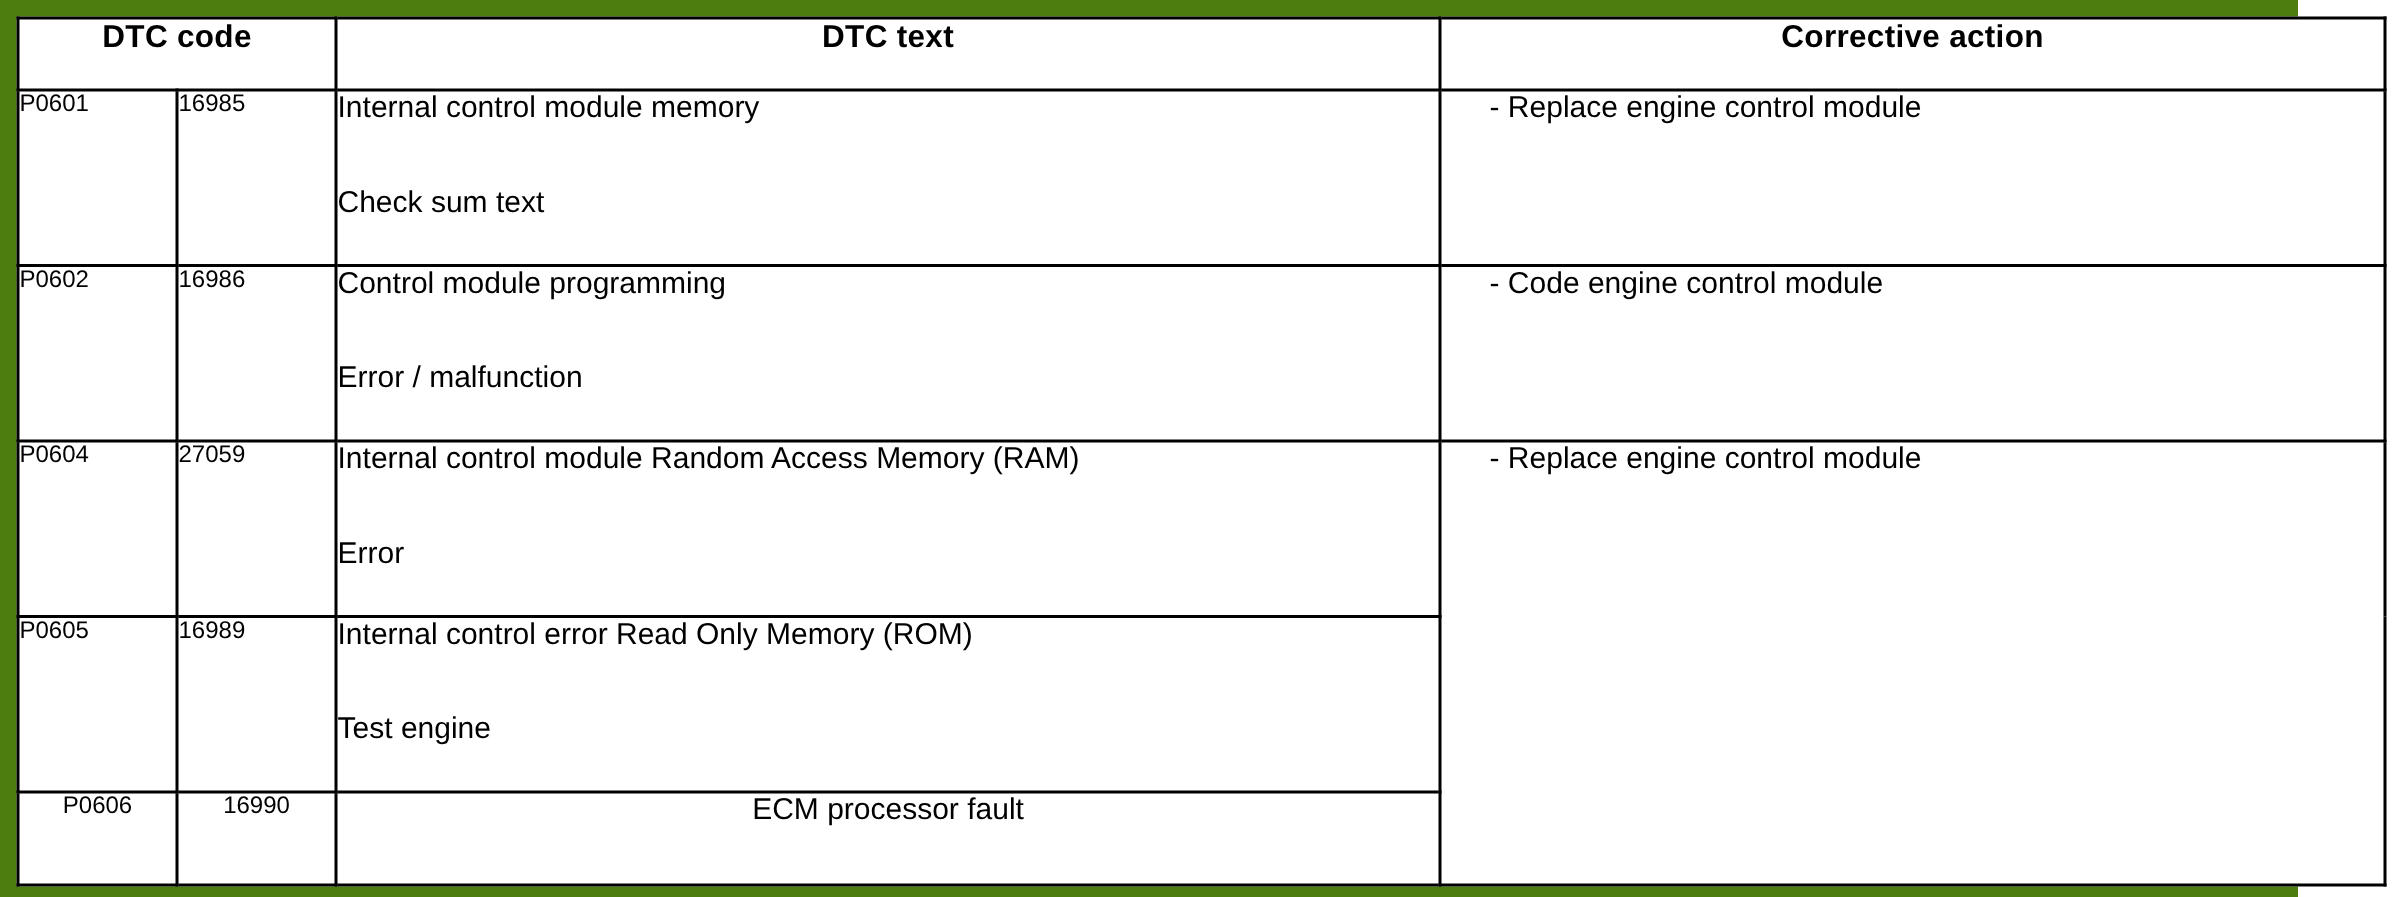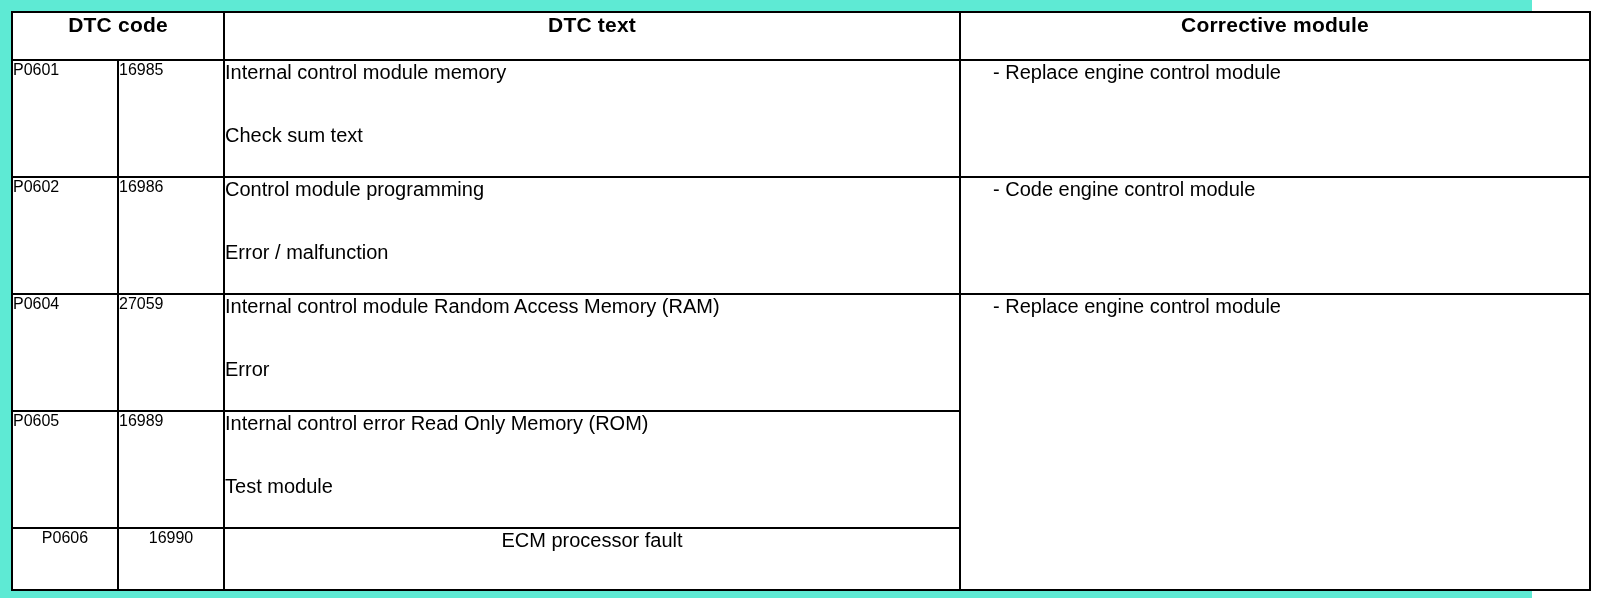--- a/index.html
+++ b/index.html
@@ -13,21 +13,21 @@
     height: 598px;
     font-family: "Liberation Sans", sans-serif;
     color: #000000;
     overflow: hidden;
   }
 
   .page {
     position: relative;
     width: 1532px;
     height: 598px;
-    background: #5eead4;
+    background: #4d7c0f;
   }
 
   .dtc-table {
     position: absolute;
     left: 11px;
     top: 11px;
     width: 1578px;
     border-collapse: collapse;
     table-layout: fixed;
     background: #ffffff;
@@ -128,21 +128,21 @@
 
     <thead>
       <tr>
         <th colspan="2">
           <span class="th-inner">DTC code</span>
         </th>
         <th>
           <span class="th-inner">DTC text</span>
         </th>
         <th>
-          <span class="th-inner">Corrective module</span>
+          <span class="th-inner">Corrective action</span>
         </th>
       </tr>
     </thead>
 
     <tbody>
 
       <tr class="r-tall">
         <td class="cell-code">P0601</td>
         <td class="cell-num">16985</td>
         <td class="cell-text">
@@ -176,21 +176,21 @@
         <td class="cell-action action-offset" rowspan="3">
           <span class="line">- Replace engine control module</span>
         </td>
       </tr>
 
       <tr class="r-tall">
         <td class="cell-code">P0605</td>
         <td class="cell-num">16989</td>
         <td class="cell-text">
           <span class="line">Internal control error Read Only Memory (ROM)</span>
-          <span class="line second">Test module</span>
+          <span class="line second">Test engine</span>
         </td>
       </tr>
 
       <tr class="r-short">
         <td class="cell-code">P0606</td>
         <td class="cell-num">16990</td>
         <td class="cell-text">
           <span class="line">ECM processor fault</span>
         </td>
       </tr>

